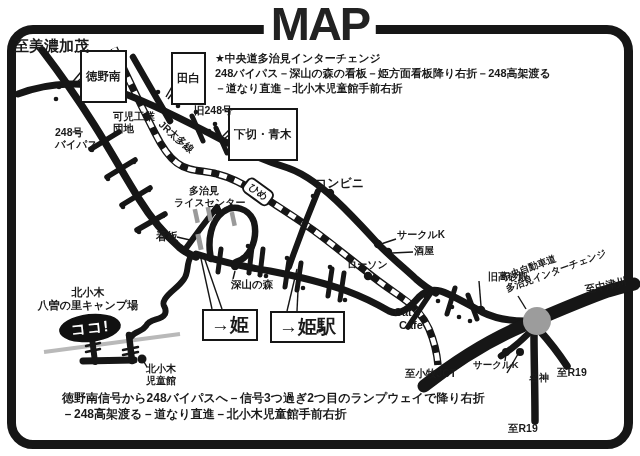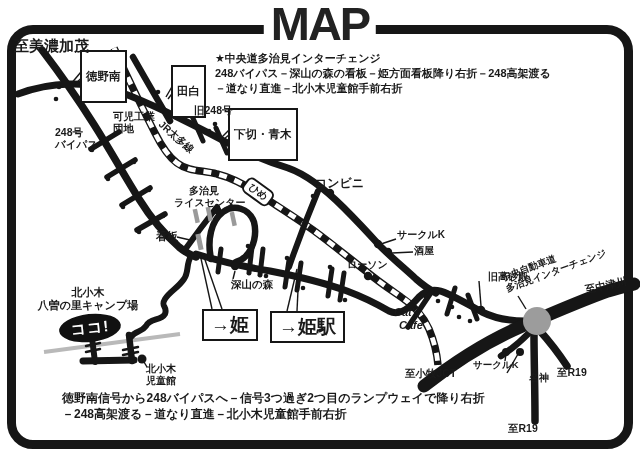--- a/index.html
+++ b/index.html
@@ -175,21 +175,21 @@
     <div>★中央道多治見インターチェンジ</div>
     <div>248バイパス－深山の森の看板－姫方面看板降り右折－248高架渡る</div>
     <div>－道なり直進－北小木児童館手前右折</div>
   </div>
   <div class="note" style="left:62px;top:390px;font-size:12px;">
     <div>徳野南信号から248バイパスへ－信号3つ過ぎ2つ目のランプウェイで降り右折</div>
     <div>－248高架渡る－道なり直進－北小木児童館手前右折</div>
   </div>
 
   <div class="box" style="left:80px;top:50px;">徳野南</div>
-  <div class="box" style="left:171px;top:65px;text-align:right;">田白</div>
+  <div class="box" style="left:171px;top:52px;text-align:right;">田白</div>
   <div class="box" style="left:228px;top:108px;">下切・青木</div>
   <div class="bigbox" style="left:202px;top:309px;">→姫</div>
   <div class="bigbox" style="left:270px;top:311px;">→姫駅</div>
   <div class="railsign" style="left:242px;top:183px;">ひめ</div>
 
   <div class="lbl" style="left:14px;top:37px;font-size:15px;">至美濃加茂</div>
   <div class="lbl" style="left:55px;top:126px;font-size:10.5px;">
     <div>248号</div>
     <div>バイパス</div>
   </div>
@@ -202,21 +202,21 @@
   <div class="lbl c" style="left:174px;top:185px;width:60px;font-size:10px;">
     <div>多治見</div>
     <div>ライスセンター</div>
   </div>
   <div class="lbl" style="left:315px;top:177px;font-size:12px;">コンビニ</div>
   <div class="lbl" style="left:397px;top:229px;font-size:10px;">サークルK</div>
   <div class="lbl" style="left:414px;top:245px;font-size:10px;">酒屋</div>
   <div class="lbl" style="left:347px;top:259px;font-size:10px;">ローソン</div>
   <div class="lbl" style="left:156px;top:230px;font-size:11px;">看板</div>
   <div class="lbl" style="left:219px;top:278px;font-size:10.5px;margin-left:12px;">深山の森</div>
-  <div class="lbl" style="left:394px;top:306px;font-size:11px;font-style:italic;">
+  <div class="lbl" style="left:394px;top:306px;font-size:11px;">
     <div>Cat's</div>
     <div style="padding-left:5px;">Cafe</div>
   </div>
   <div class="lbl" style="left:488px;top:271px;font-size:10px;">旧高砂殿</div>
   <div class="rot" style="left:500px;top:272px;font-size:9.5px;transform:rotate(-20deg);transform-origin:left top;line-height:1.25;">
     <div>中央自動車道</div>
     <div>多治見インターチェンジ</div>
   </div>
   <div class="rot" style="left:585px;top:279px;font-size:10.5px;transform:rotate(-12deg);font-weight:600;">至中津川</div>
   <div class="lbl c" style="left:33px;top:286px;width:110px;font-size:11px;">

